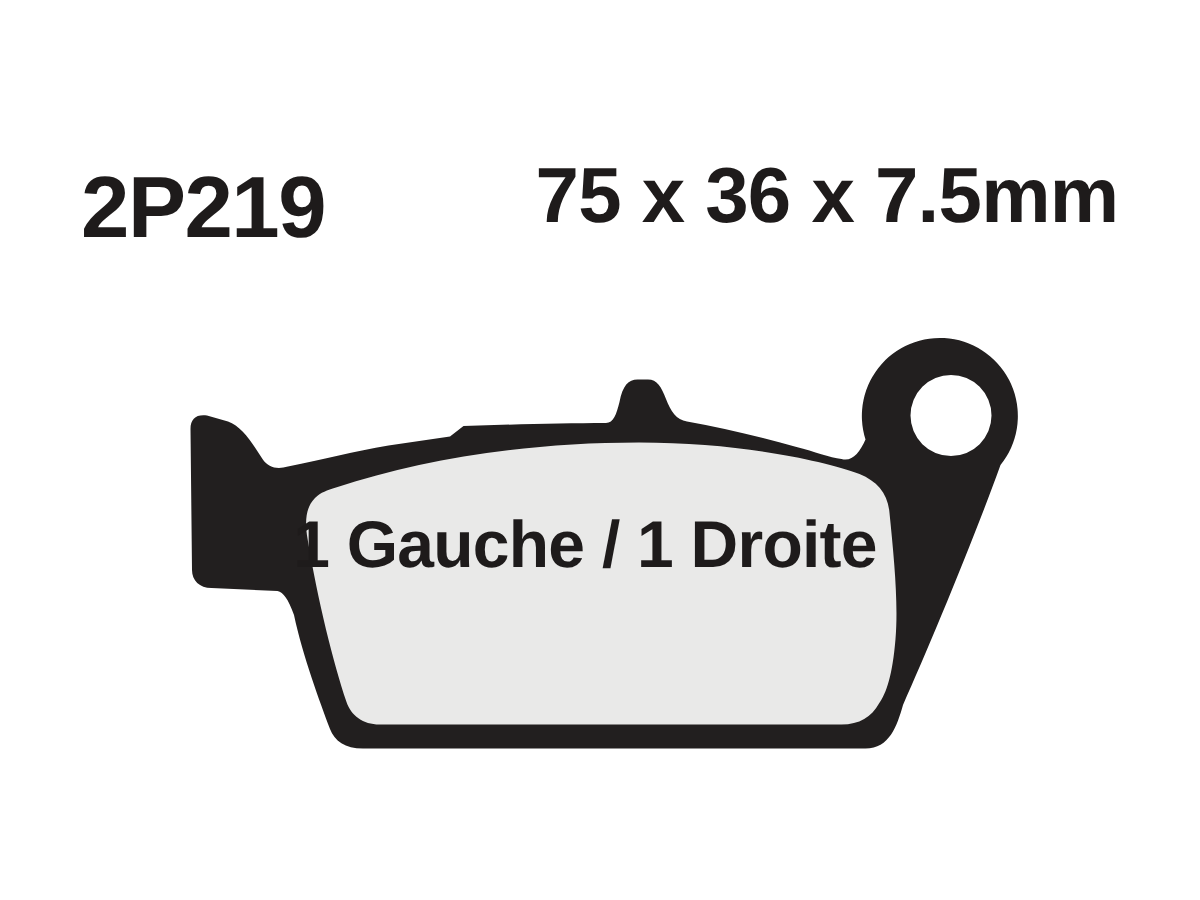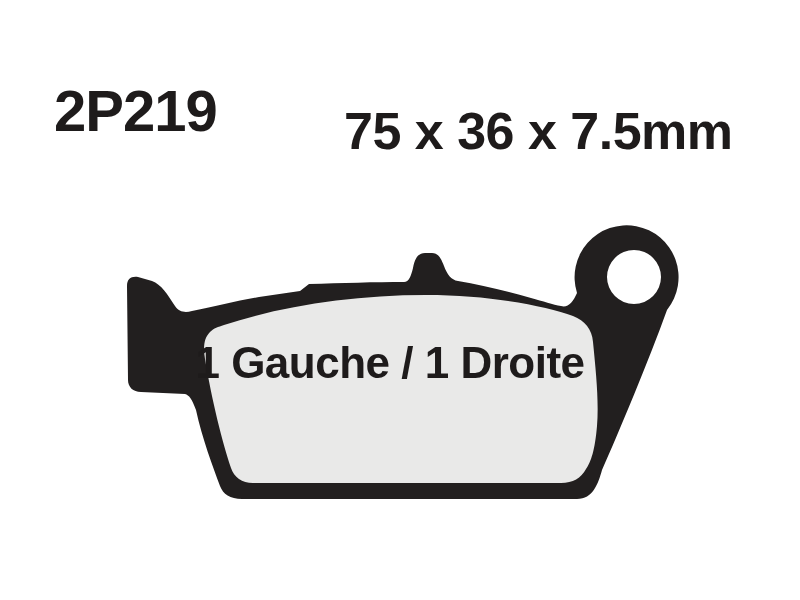--- a/index.html
+++ b/index.html
@@ -11,31 +11,31 @@
     position: relative;
     width: 800px;
     height: 600px;
     background: var(--color-background, #ffffff);
     overflow: hidden;
     font-family: "Liberation Sans", sans-serif;
   }
   .part-number {
     position: absolute;
     left: 54px;
-    top: 82px;
+    top: 110px;
     font-size: 58px;
     line-height: 1;
     font-weight: bold;
     letter-spacing: -1px;
     color: var(--color-ink, #1e1b1b);
     white-space: nowrap;
   }
   .dimensions {
     position: absolute;
-    left: 344px;
+    left: 357px;
     top: 105px;
     font-size: 52px;
     line-height: 1;
     font-weight: bold;
     letter-spacing: -0.5px;
     color: var(--color-ink, #1e1b1b);
     white-space: nowrap;
   }
   .diagram-svg {
     position: absolute;

